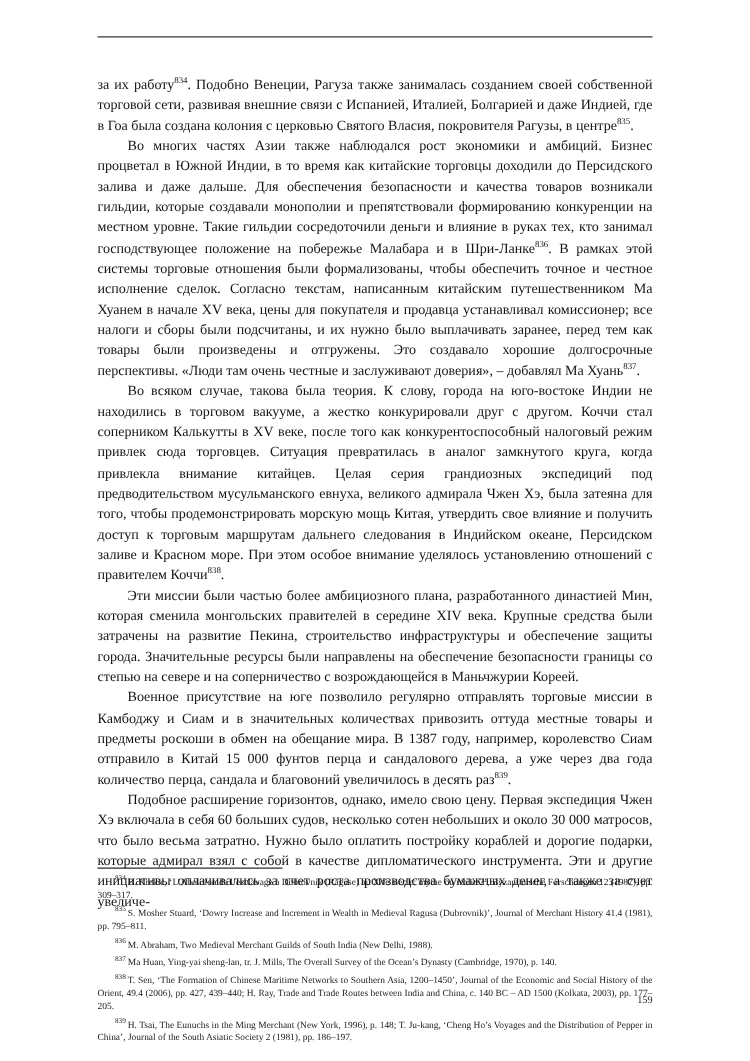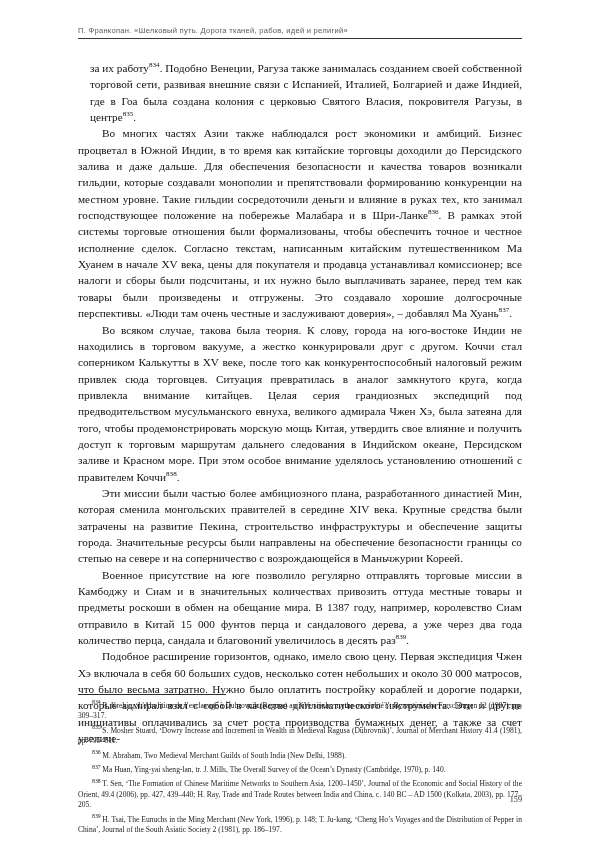--- a/index.html
+++ b/index.html
@@ -60,21 +60,20 @@
     text-align: justify;
     text-justify: inter-word;
     font-size: 11.25px;
     line-height: 16.35px;
     text-indent: 24px;
     hyphens: manual;
     color: #121212;
   }
   p.para.first {
     text-indent: 0;
-    margin-left: 12px;
   }
   sup.fn {
     font-size: 7.1px;
     vertical-align: super;
     line-height: 0;
   }
 
   
   .footnote-zone {
     position: absolute;
@@ -112,21 +111,20 @@
     color: #2a2a2a;
     font-family: "Liberation Serif", "DejaVu Serif", serif;
   }
 </style>
 </head>
 <body>
 
 <div class="page">
 
   <div class="header-zone">
-    <div class="running-head">П.  Франкопан.  «Шелковый путь. Дорога тканей, рабов, идей и религий»</div>
     <div class="header-rule"></div>
   </div>
 
   <div class="body-zone" id="body-zone">
       <p class="para first" id="para-1">за их работу<sup class="fn">834</sup>. Подобно Венеции, Рагуза также занималась созданием своей собственной торговой сети, развивая внешние связи с Испанией, Италией, Болгарией и даже Индией, где в Гоа была создана колония с церковью Святого Власия, покровителя Рагузы, в центре<sup class="fn">835</sup>.</p>
       <p class="para" id="para-2">Во многих частях Азии также наблюдался рост экономики и амбиций. Бизнес процветал в Южной Индии, в то время как китайские торговцы доходили до Персидского залива и даже дальше. Для обеспечения безопасности и качества товаров возникали гильдии, которые создавали монополии и препятствовали формированию конкуренции на местном уровне. Такие гильдии сосредоточили деньги и влияние в руках тех, кто занимал господствующее положение на побережье Малабара и в Шри-Ланке<sup class="fn">836</sup>. В рамках этой системы торговые отношения были формализованы, чтобы обеспечить точное и честное исполнение сделок. Согласно текстам, написанным китайским путешественником Ма Хуанем в начале XV века, цены для покупателя и продавца устанавливал комиссионер; все налоги и сборы были подсчитаны, и их нужно было выплачивать заранее, перед тем как товары были произведены и отгружены. Это создавало хорошие долгосрочные перспективы. «Люди там очень честные и заслуживают доверия», – добавлял Ма Хуань<sup class="fn">837</sup>.</p>
       <p class="para" id="para-3">Во всяком случае, такова была теория. К слову, города на юго-востоке Индии не находились в торговом вакууме, а жестко конкурировали друг с другом. Коччи стал соперником Калькутты в XV веке, после того как конкурентоспособный налоговый режим привлек сюда торговцев. Ситуация превратилась в аналог замкнутого круга, когда привлекла внимание китайцев. Целая серия грандиозных экспедиций под предводительством мусульманского евнуха, великого адмирала Чжен Хэ, была затеяна для того, чтобы продемонстрировать морскую мощь Китая, утвердить свое влияние и получить доступ к торговым маршрутам дальнего следования в Индийском океане, Персидском заливе и Красном море. При этом особое внимание уделялось установлению отношений с правителем Коччи<sup class="fn">838</sup>.</p>
       <p class="para" id="para-4">Эти миссии были частью более амбициозного плана, разработанного династией Мин, которая сменила монгольских правителей в середине XIV века. Крупные средства были затрачены на развитие Пекина, строительство инфраструктуры и обеспечение защиты города. Значительные ресурсы были направлены на обеспечение безопасности границы со степью на севере и на соперничество с возрождающейся в Маньчжурии Кореей.</p>
       <p class="para" id="para-5">Военное присутствие на юге позволило регулярно отправлять торговые миссии в Камбоджу и Сиам и в значительных количествах привозить оттуда местные товары и предметы роскоши в обмен на обещание мира. В 1387 году, например, королевство Сиам отправило в Китай 15 000 фунтов перца и сандалового дерева, а уже через два года количество перца, сандала и благовоний увеличилось в десять раз<sup class="fn">839</sup>.</p>
       <p class="para" id="para-6">Подобное расширение горизонтов, однако, имело свою цену. Первая экспедиция Чжен Хэ включала в себя 60 больших судов, несколько сотен небольших и около 30 000 матросов, что было весьма затратно. Нужно было оплатить постройку кораблей и дорогие подарки, которые адмирал взял с собой в качестве дипломатического инструмента. Эти и другие инициативы оплачивались за счет роста производства бумажных денег, а также за счет увеличе-</p>

